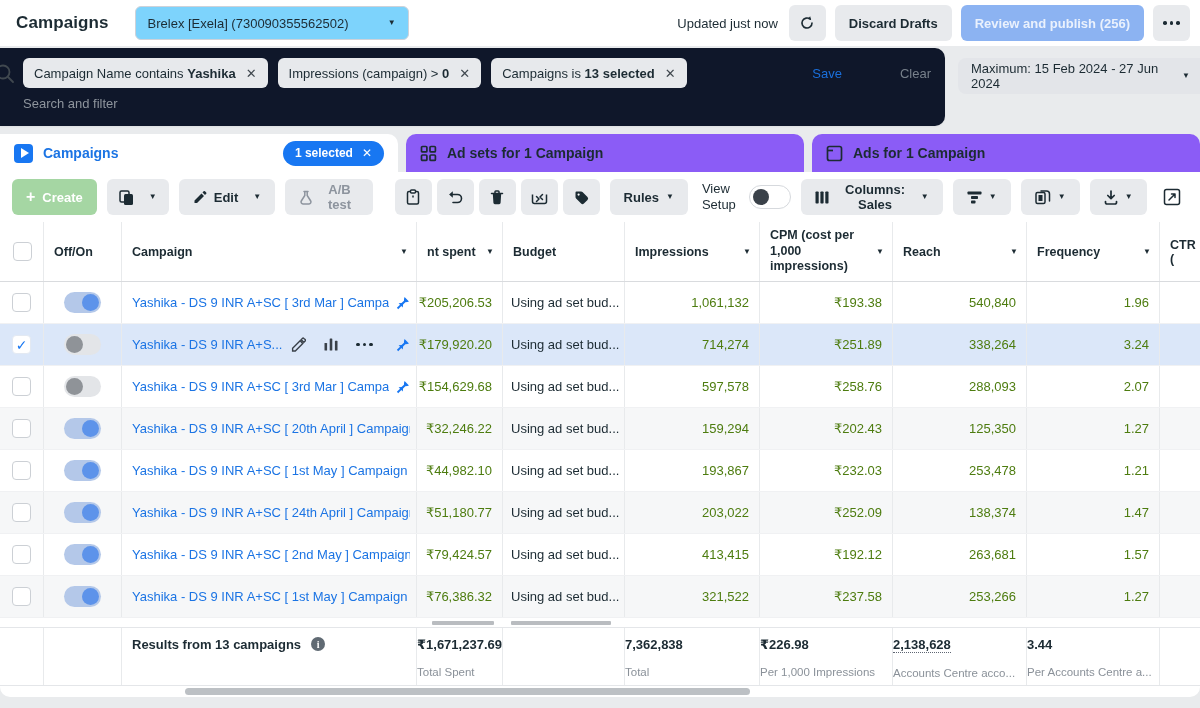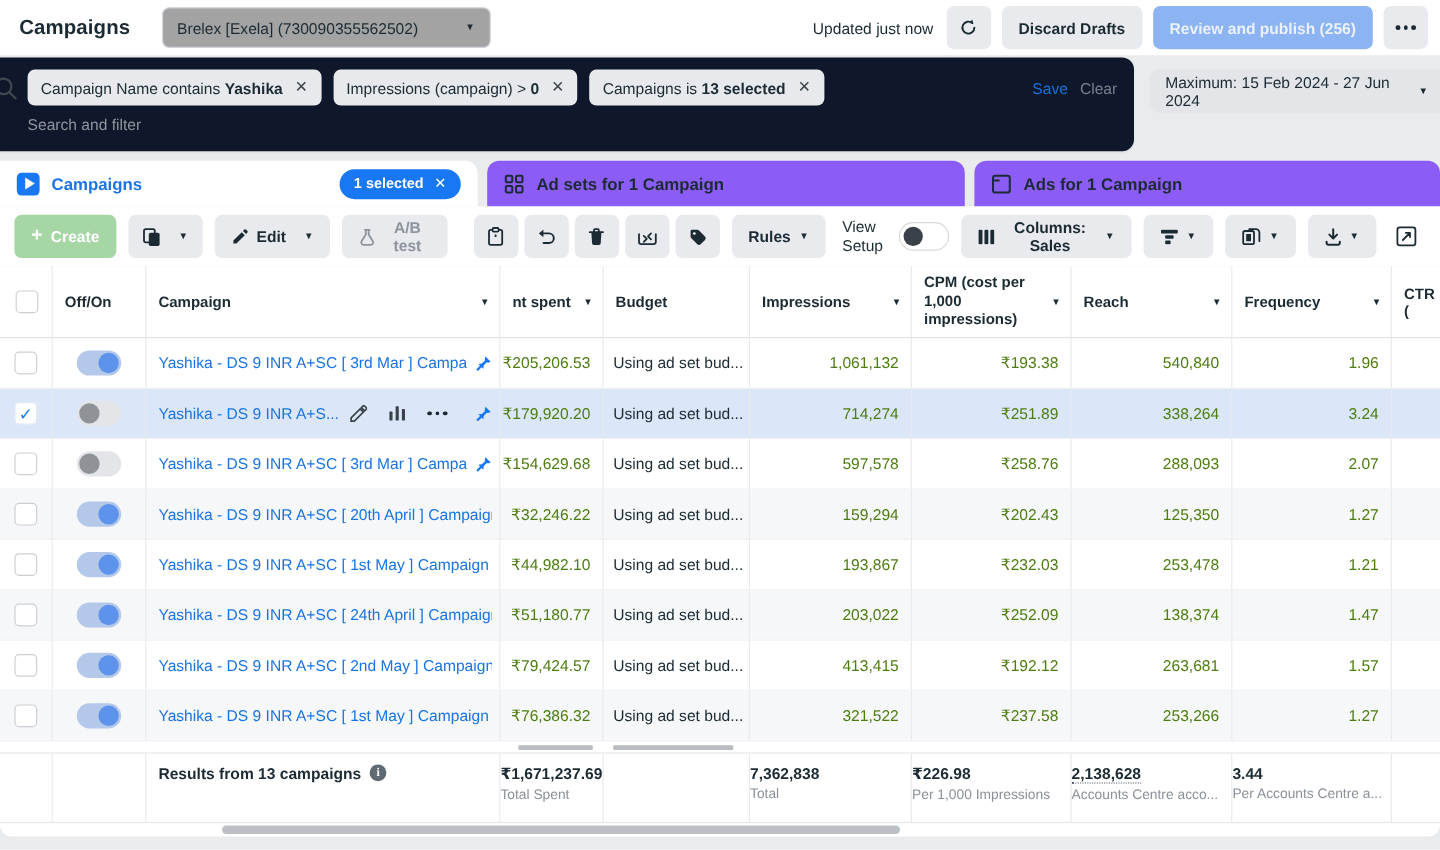--- a/index.html
+++ b/index.html
@@ -4,21 +4,21 @@
 <style>
   * { margin:0; padding:0; box-sizing:border-box; }
   html,body { width:1200px; height:708px; overflow:hidden; }
   body { font-family:"Liberation Sans","DejaVu Sans",sans-serif; background:#e9ebed; color:#1c2b33; }
   .app { position:relative; width:1200px; height:708px; }
 
   
   .topbar { position:absolute; left:0; top:0; width:1200px; height:46px; background:#fff;
             display:flex; align-items:center; padding:0 10px 0 16px; }
   .page-title { font-size:17px; font-weight:bold; letter-spacing:.1px; }
-  .account-select { margin-left:26px; height:34px; width:274px; background:#a3a3a3; border:1px solid #ced2d9;
+  .account-select { margin-left:26px; height:34px; width:274px; background:#7dd3fc; border:1px solid #ced2d9;
                     border-radius:6px; display:flex; align-items:center; padding:0 12px; font-size:13px; cursor:pointer; }
   .account-select .caret { margin-left:auto; }
   .caret { font-size:8px; color:#1c2b33; line-height:1; }
   .top-right { margin-left:auto; display:flex; align-items:center; gap:9px; }
   .updated-text { font-size:13px; margin-right:2px; }
   .btn { height:36px; border-radius:6px; background:#e8eaed; border:none; display:inline-flex; align-items:center;
          justify-content:center; font-size:13px; font-weight:bold; color:#1c2b33; padding:0 14px; cursor:pointer;
          font-family:inherit; gap:7px; }
   .btn.icon-only { width:37px; padding:0; }
   .btn.primary-muted { background:#8cb3f2; color:rgba(255,255,255,.82); }
@@ -31,21 +31,21 @@
                  border-radius:0 10px 10px 0; box-shadow:0 1px 2px rgba(0,0,0,.05); }
   .filter-row1 { position:absolute; left:0; top:10px; right:14px; height:30px; display:flex; align-items:center; }
   .search-icon-wrap { width:26px; margin-left:-7px; display:flex; align-items:center; }
   .chips { display:flex; gap:10px; margin-left:4px; }
   .chip { height:30px; background:#e7e9ec; border-radius:6px; display:inline-flex; align-items:center;
           padding:0 11px; font-size:13px; color:#1c2b33; gap:10px; cursor:pointer; }
   .chip b { font-weight:bold; }
   .chip .x { font-size:13px; color:#40484f; cursor:pointer; }
   .filter-links { margin-left:auto; display:flex; gap:10px; font-size:13px; }
   .link-save { color:#1a6fdb; cursor:pointer; }
-  .link-clear { color:#77808b; cursor:pointer; }
+  .link-clear { color:#77808b; cursor:pointer;margin-left:48px; }
   .filter-row2 { position:absolute; left:23px; top:48px; font-size:13px; color:#8e959d; }
   .date-btn { position:absolute; right:0; top:12px; height:36px; width:242px; background:#e3e5e9;
               border-radius:8px 0 0 8px; display:flex; align-items:center; font-size:13px; padding:0 10px 0 13px;
               cursor:pointer; }
   .date-btn .caret { margin-left:auto; }
 
   
   .tabs-band { position:absolute; left:0; top:130px; width:1200px; height:42px; }
   .tab { position:absolute; top:4px; height:38px; display:flex; align-items:center; gap:10px;
          font-size:14px; font-weight:bold; padding:0 14px; cursor:pointer; }
@@ -100,21 +100,21 @@
   .pin-icon { flex:none; margin-left:auto; display:flex; cursor:pointer; }
   .row-actions { display:flex; align-items:center; gap:18px; margin-left:2px; flex:none; }
   .num { justify-content:flex-end; padding:0 10px; font-size:13px; color:#4d7c0f; }
   .txt { padding:0 2px 0 8px; font-size:13px; color:#1c2b33; white-space:nowrap; overflow:hidden; }
 
   .clipped-row { height:10px; background:#fff; position:relative; overflow:hidden; border-bottom:1px solid #e4e6e9; }
   .smudge { position:absolute; top:3px; height:4px; background:#b9bcc0; border-radius:1px; }
 
   
   .tfoot { height:58px; background:#fff; border-bottom:1px solid #e4e6e9; }
-  .tfoot .cell { align-items:flex-start; padding-top:9px; }
+  .tfoot .cell { align-items:flex-start; padding-top:9px;gap:10px; }
   .f-results { padding-left:10px; font-size:13px; font-weight:bold; display:flex; align-items:center; gap:7px; }
   .f-num { flex-direction:column; align-items:flex-end; padding-right:10px; }
   .f-val { font-size:13px; font-weight:bold; }
   .f-sub { font-size:11.5px; color:#8a9199; margin-top:4px; white-space:nowrap; }
   .dotted { border-bottom:1.5px dotted #5f6673; }
   .info-circle { width:14px; height:14px; border-radius:50%; background:#606a73; color:#fff; font-size:10px;
                  display:inline-flex; align-items:center; justify-content:center; font-weight:bold; font-family:"Liberation Serif",serif; }
 
   
   .scroll-strip { position:absolute; left:0; top:686px; width:1200px; height:11px; background:#fff; border-radius:0 0 10px 10px; }

